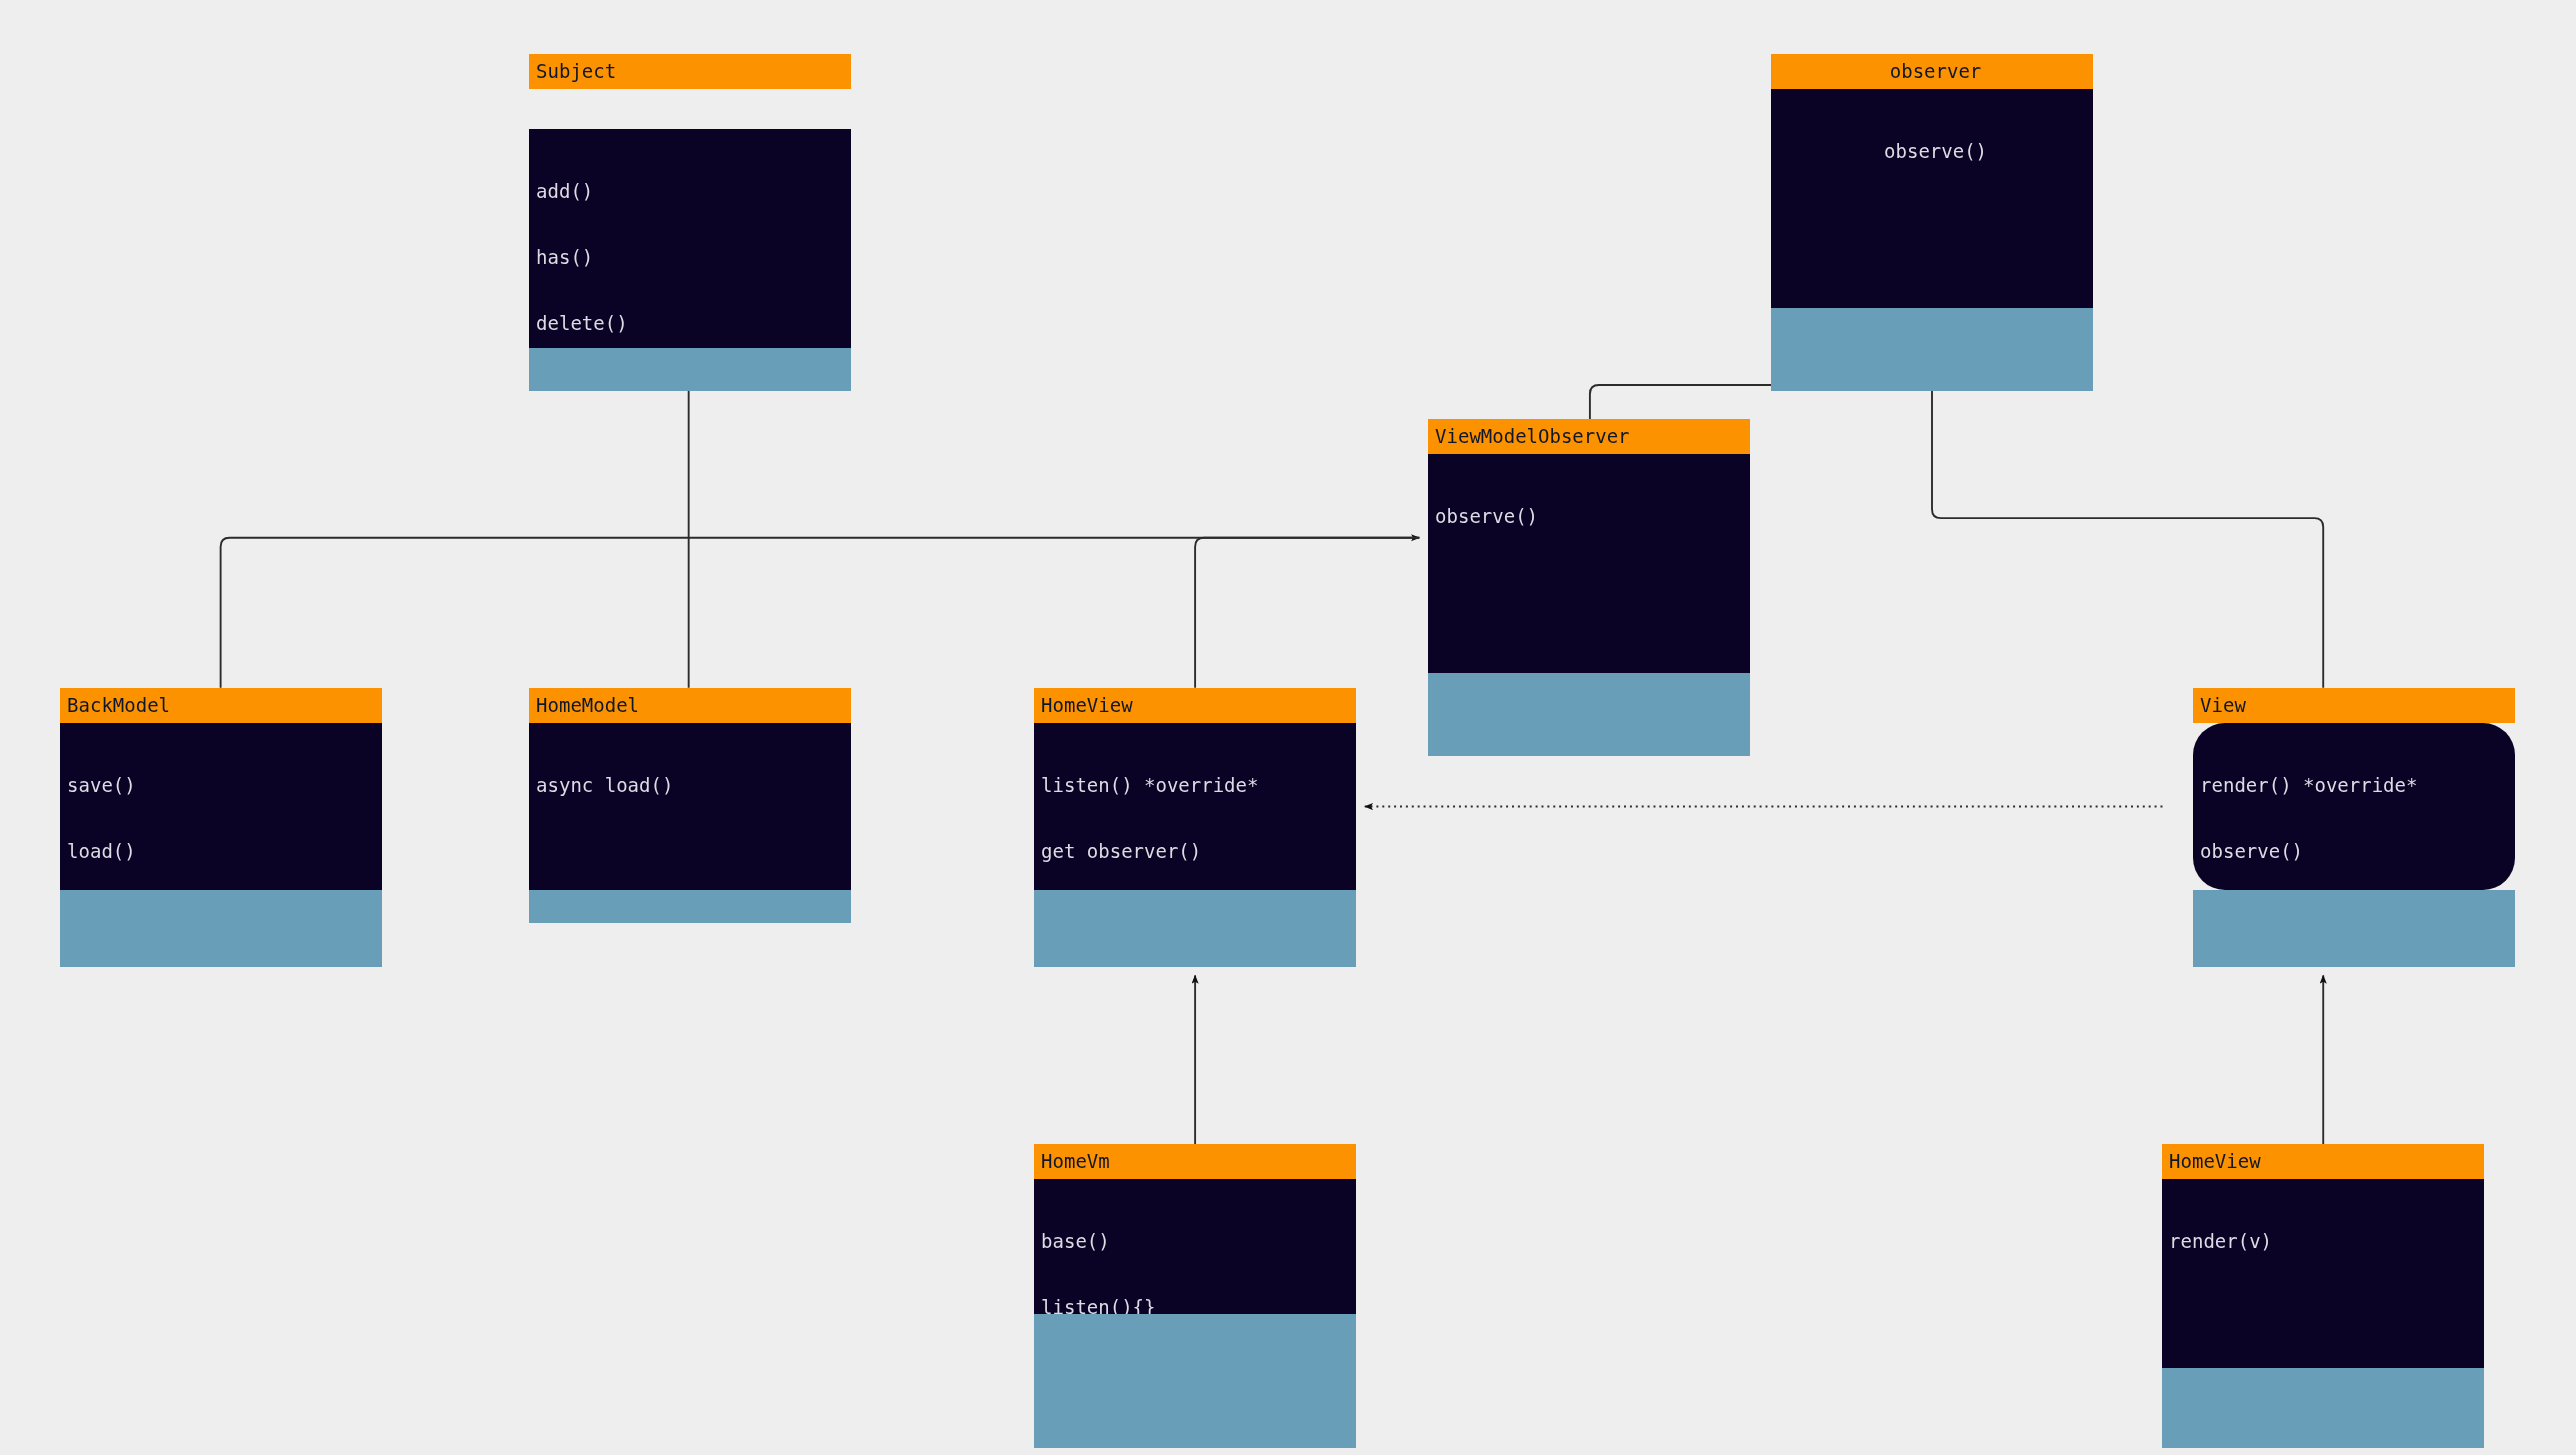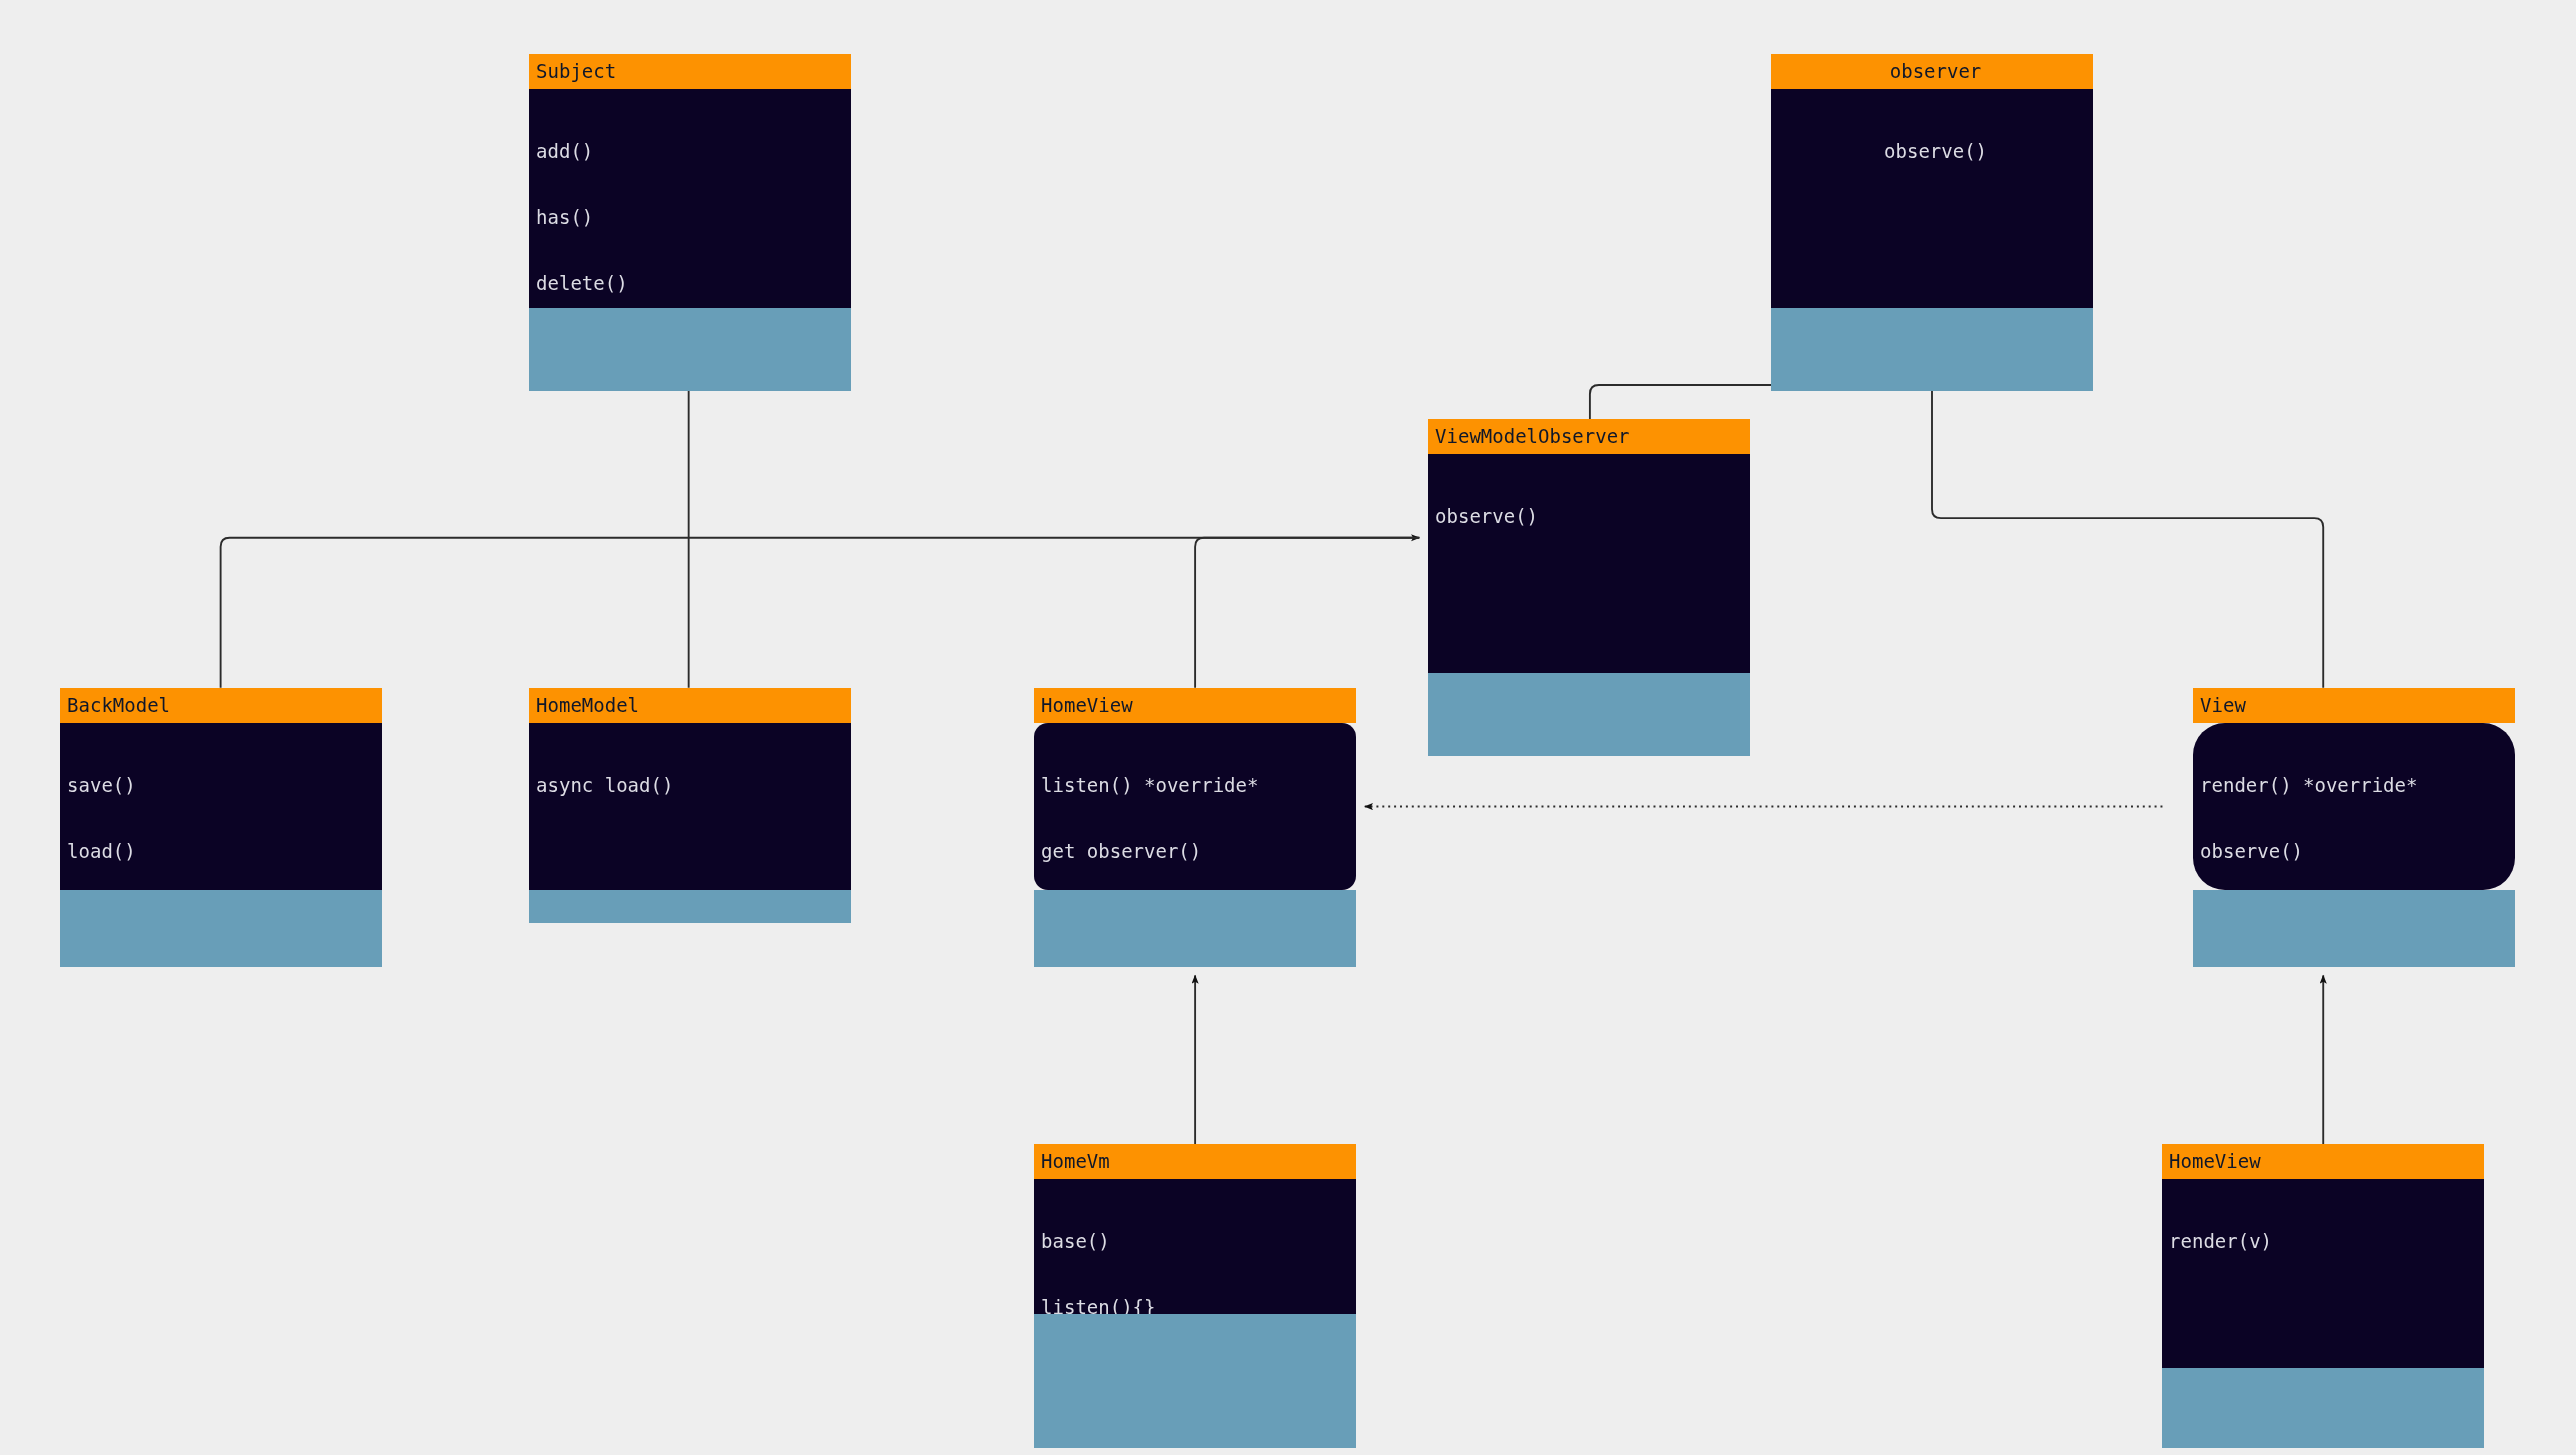--- a/index.html
+++ b/index.html
@@ -57,21 +57,21 @@
       <path d="M 1338,1281 L 1338,1092" marker-end="url(#ah)"></path>
 
       <path d="M 2601,1281 L 2601,1092" marker-end="url(#ah)"></path>
 
       <path stroke-width="2.2" stroke-dasharray="2.2 4.4" d="M 2421,903 L 1528,903" marker-end="url(#ah)"></path>
     </g>
   </svg>
 
   <div class="uml" style="left:529px;top:54px;width:322px;height:337px;">
     <div class="hdr">Subject</div>
-    <div class="body" style="height:219px;">
+    <div class="body" style="height:219px;margin-top:40px;">
       <span class="ln">add()</span>
       <span class="ln">has()</span>
       <span class="ln">delete()</span>
       
     </div>
     <div class="foot"></div>
   </div>
 
   <div class="uml" style="left:1771px;top:54px;width:322px;height:337px;text-align:center;">
     <div class="hdr">observer</div>
@@ -106,21 +106,21 @@
     <div class="body" style="height:167px;">
       <span class="ln">async load()</span>
       <span class="ln blank">&nbsp;</span>
       
     </div>
     <div class="foot"></div>
   </div>
 
   <div class="uml" style="left:1034px;top:688px;width:322px;height:279px;">
     <div class="hdr">HomeView</div>
-    <div class="body" style="height:167px;border-radius:14px;">
+    <div class="body" style="height:167px;">
       <span class="ln">listen() *override*</span>
       <span class="ln">get observer()</span>
     </div>
     <div class="foot"></div>
   </div>
 
   <div class="uml" style="left:2162px;top:688px;width:322px;height:279px;padding-left:31px;">
     <div class="hdr">View</div>
     <div class="body" style="height:167px;border-radius:32px;">
       <span class="ln">render() *override*</span>

